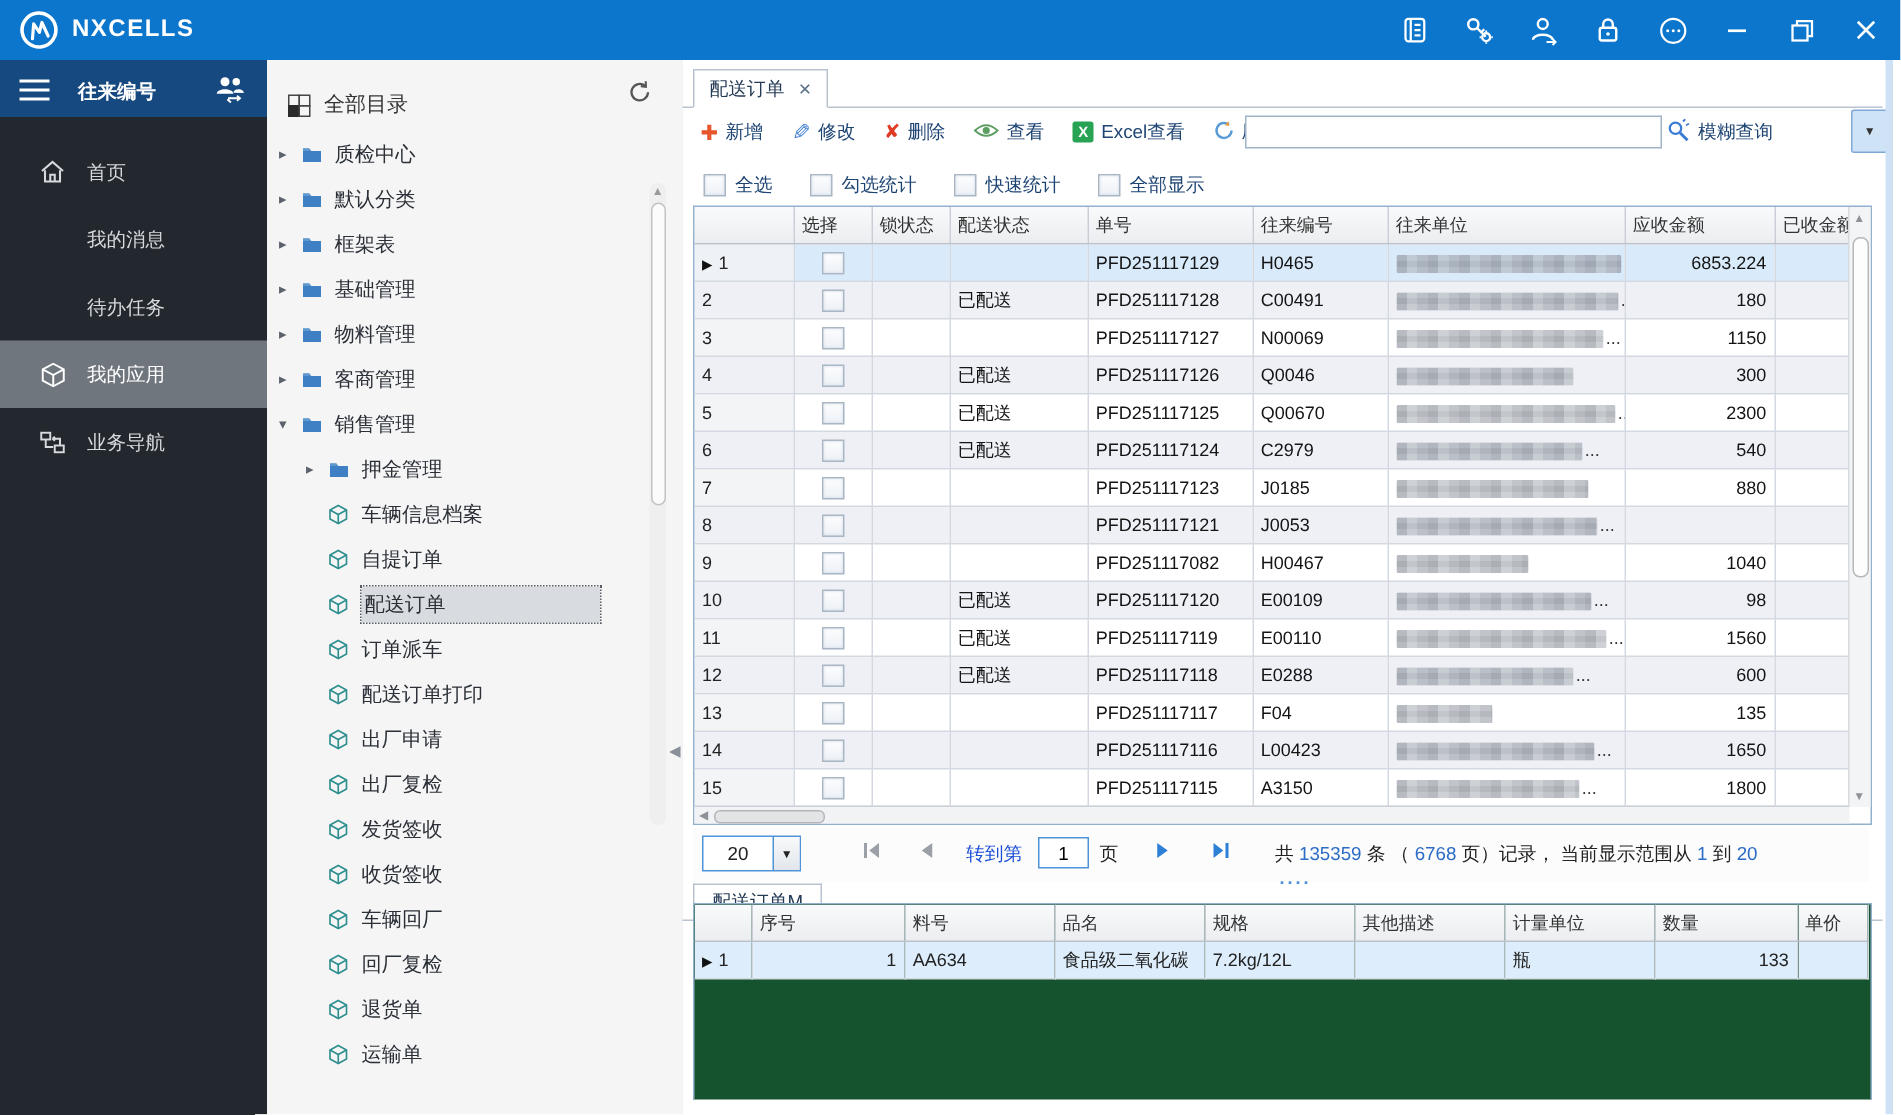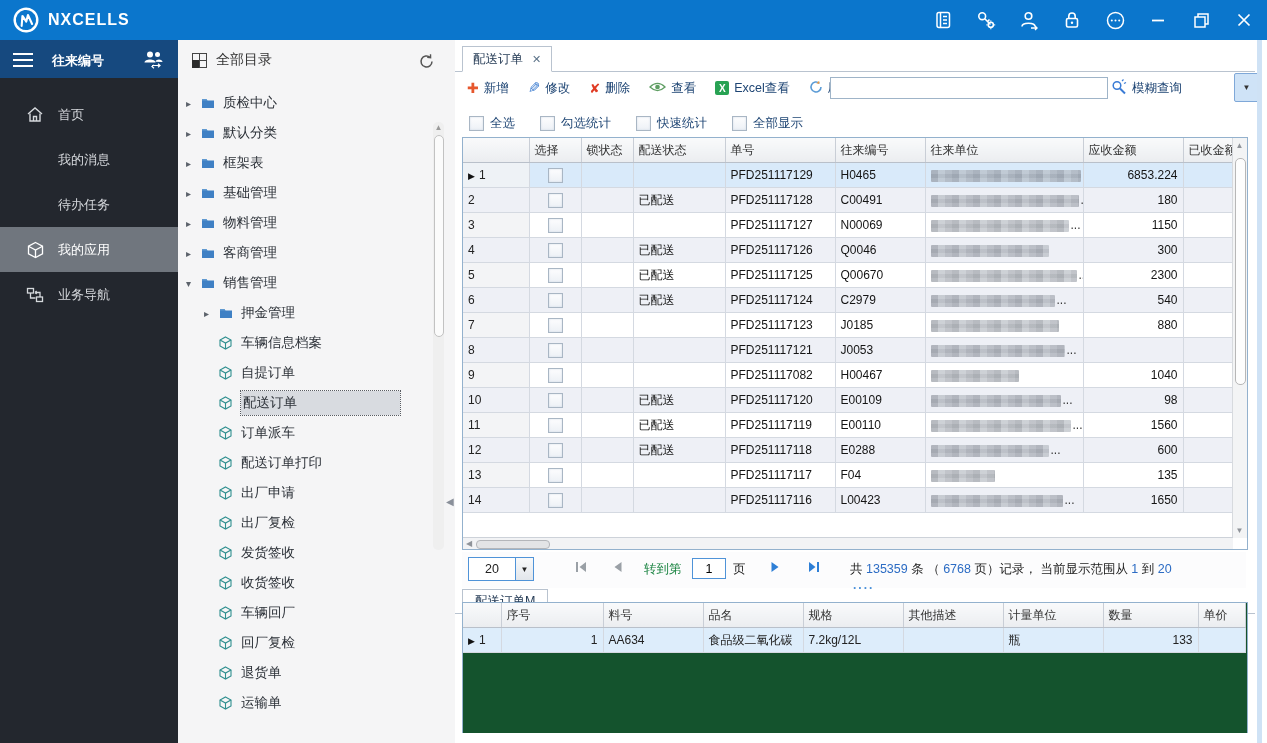--- a/index.html
+++ b/index.html
@@ -18,21 +18,21 @@
   .burger span{display:block;height:2px;background:#fff;margin-bottom:4px;}
   .side-role{position:absolute;left:52px;top:12px;color:#fff;font-size:13px;font-weight:bold;}
   .side-people{position:absolute;right:14px;top:9px;}
   .sidebar{position:absolute;left:0;top:78px;width:178px;height:665px;background:#23272e;}
   .nav-item{height:45px;display:flex;align-items:center;color:#d6d9dd;font-size:13px;cursor:pointer;}
   .nav-item .ni-icon{width:22px;margin-left:24px;display:flex;justify-content:center;}
   .nav-item .ni-label{margin-left:12px;}
   .nav-item.selected{background:#70767e;color:#fff;}
   
   .tree{position:absolute;left:178px;top:40px;width:277px;height:703px;background:#f5f5f6;border-right:1px solid #d8dade;}
-  .tree-header{position:absolute;left:14px;top:11px;display:flex;align-items:center;}
+  .tree-header{position:absolute;left:14px;top:21px;display:flex;align-items:center;}
   .gridico{display:inline-block;width:15px;height:15px;position:relative;}
   .gridico i{position:absolute;width:6px;height:6px;border:1px solid #444;}
   .gridico i.f{background:#2b2b2b;border-color:#2b2b2b;}
   .tree-title{margin-left:9px;font-size:14px;color:#333;}
   .tree-refresh{position:absolute;right:20px;top:13px;cursor:pointer;}
   .tree-list{position:absolute;left:0;top:48px;width:252px;}
   .tree-item{height:30px;display:flex;align-items:center;font-size:13.5px;color:#2b3037;cursor:pointer;}
   .tree-item.lvl1{padding-left:8px;}
   .tree-item.lvl2{padding-left:26px;}
   .twisty{width:13px;font-size:10px;color:#5c626b;text-align:left;}
@@ -96,21 +96,21 @@
   .hscroll .left{position:absolute;left:3px;top:1px;font-size:8px;color:#8f9399;cursor:pointer;}
   .hscroll .thumb{position:absolute;left:13px;top:2px;width:72px;height:7px;background:#e3e4e6;border:1px solid #b4b6ba;border-radius:4px;cursor:pointer;}
   
   .pager{position:absolute;left:7px;top:512px;width:784px;height:36px;background:#fcfcfd;font-size:12.5px;}
   .pcombo{position:absolute;left:6px;top:5px;width:64px;height:22px;border:1px solid #4f93d8;background:#fff;display:flex;align-items:center;cursor:pointer;}
   .pcombo .val{flex:1;text-align:center;}
   .pcombo .cbtn{width:17px;height:100%;border-left:1px solid #4f93d8;background:linear-gradient(#f8f9fa,#e2e6eb);
                 display:flex;align-items:center;justify-content:center;font-size:8px;color:#222;}
   .pnav{position:absolute;top:9px;cursor:pointer;}
   .p-first{left:112px;} .p-prev{left:150px;} .p-next{left:308px;} .p-last{left:345px;}
-  .p-goto-pre{position:absolute;left:182px;top:9px;color:#15803d;}
+  .p-goto-pre{position:absolute;left:182px;top:9px;color:#1d4ed8;}
   .p-page{position:absolute;left:230px;top:6px;width:32px;height:19px;border:1px solid #4f93d8;text-align:center;font-size:12.5px;outline:none;padding:0;}
   .p-goto-suf{position:absolute;left:271px;top:9px;color:#222;}
   .psum{position:absolute;left:388px;top:9px;white-space:nowrap;color:#222;}
   .psum .bn{color:#2c6cc4;}
   .dots{position:absolute;left:391px;top:26px;color:#4a90d9;font-weight:bold;letter-spacing:2px;font-size:12px;cursor:pointer;}
   
   .dtabstrip{position:absolute;left:0;top:548px;width:800px;height:25px;border-bottom:1px solid #b9c3cf;}
   .dtab{position:absolute;left:7px;top:1px;height:23px;background:#fff;border:1px solid #b9c3cf;border-bottom:1px solid #fff;
         display:flex;align-items:center;padding:0 12px;font-size:12.5px;color:#253b55;cursor:pointer;}
   .dgrid{position:absolute;left:7px;top:562px;width:784px;height:130px;border:1px solid #93b1cd;border-bottom:none;background:#14532d;overflow:hidden;}
@@ -745,20 +745,31 @@
             </tr>
             <tr class="r-even">
     <td class="c-idx">14</td>
     <td class="c-cb"><span class="gcb"></span></td>
     <td></td>
               <td></td>
               <td>PFD251117116</td>
               <td>L00423</td>
     <td class="c-unit"><span class="censor" style="width:132px"></span><span class="suf">...</span></td>
               <td class="c-num">1650</td>
+              <td></td>
+            </tr>
+            <tr class="">
+    <td class="c-idx">15</td>
+    <td class="c-cb"><span class="gcb"></span></td>
+    <td></td>
+              <td></td>
+              <td>PFD251117115</td>
+              <td>A3150</td>
+    <td class="c-unit"><span class="censor" style="width:122px"></span><span class="suf">...</span></td>
+              <td class="c-num">1800</td>
               <td></td>
             </tr>
           </tbody>
       </table>
       <div class="vscroll">
         <span class="up">▲</span>
         <span class="thumb"></span>
         <span class="down">▼</span>
       </div>
       <div class="hscroll">

